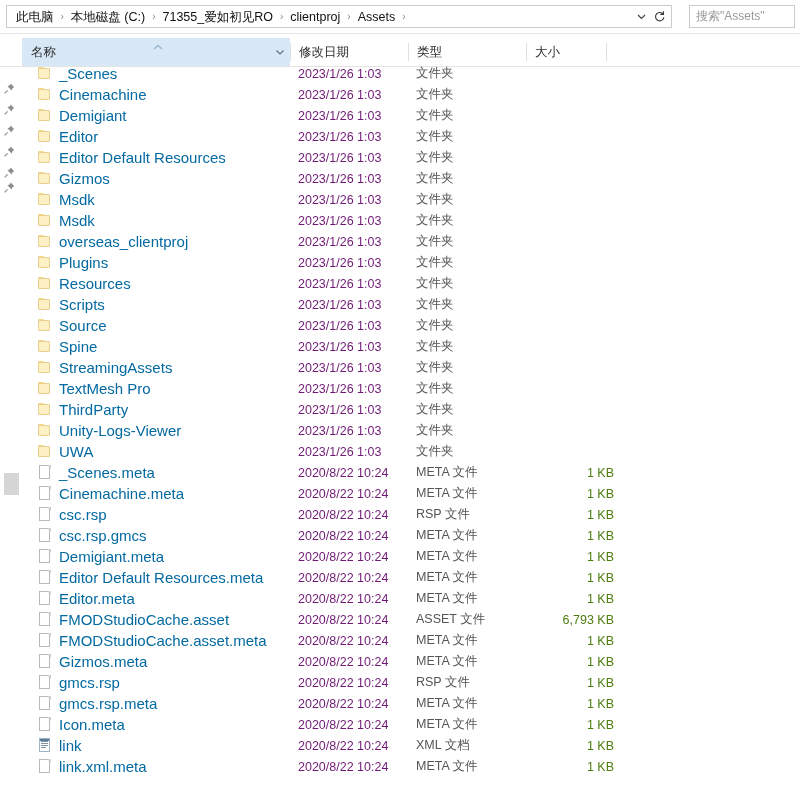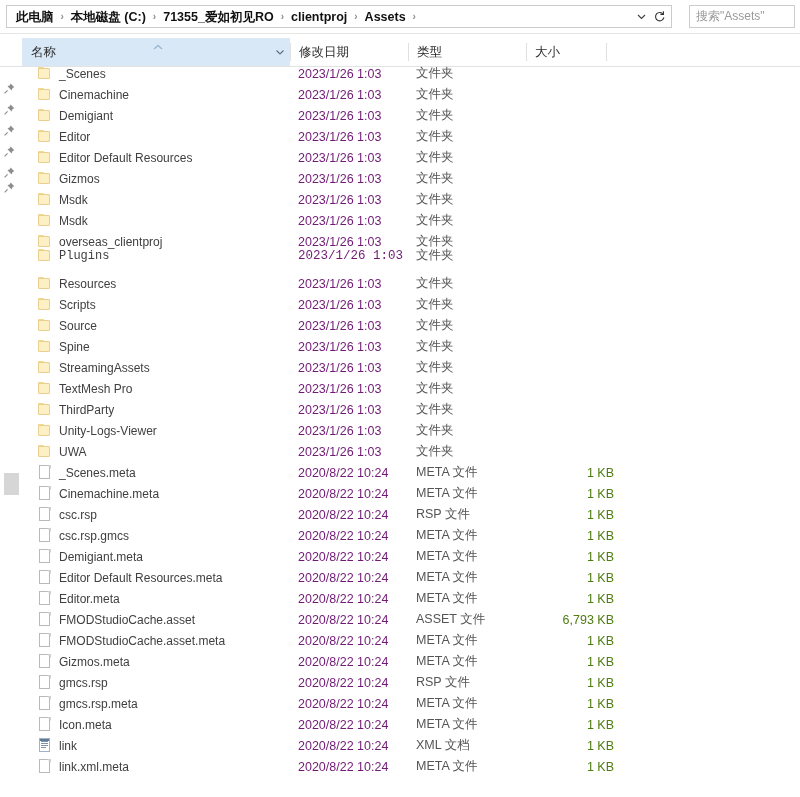--- a/index.html
+++ b/index.html
@@ -38,21 +38,20 @@
     align-items: center;
     box-sizing: border-box;
   }
   .crumbs {
     display: flex;
     align-items: center;
     padding-left: 6px;
     flex: 1;
     overflow: hidden;
     white-space: nowrap;
-    font-weight: bold;
   }
   .crumb {
     font-size: 12.5px;
     color: #111111;
     padding: 1px 3px;
     line-height: 16px;
   }
   .crumb-sep {
     color: #8a8a8a;
     font-size: 10px;
@@ -168,22 +167,22 @@
   .cell-icon {
     position: absolute;
     left: 15px; top: 2px;
     width: 17px; height: 17px;
   }
   .cell-name {
     position: absolute;
     left: 37px; top: 0;
     height: 21px;
     display: flex; align-items: center;
-    font-size: 12px;
-    color: #404040;
+    font-size: 15px;
+    color: #0369a1;
     white-space: nowrap;
   }
   .cell-date {
     position: absolute;
     left: 276px; top: 0;
     height: 21px;
     display: flex; align-items: center;
     font-size: 12.5px;
     color: #701a75;
     white-space: nowrap;
@@ -487,21 +486,21 @@
         <div class="ico-folder">
           <div class="tab"></div>
           <div class="body"></div>
         </div>
       </div>
       <div class="cell-name">overseas_clientproj</div>
       <div class="cell-date">2023/1/26 1:03</div>
       <div class="cell-type">文件夹</div>
       <div class="cell-size"></div>
     </div>
-    <div class="row" style="top: 182px; font-family: Liberation Mono, monospace;">
+    <div class="row" style="top: 189px;">
       <div class="cell-icon">
         <div class="ico-folder">
           <div class="tab"></div>
           <div class="body"></div>
         </div>
       </div>
       <div class="cell-name">Plugins</div>
       <div class="cell-date">2023/1/26 1:03</div>
       <div class="cell-type">文件夹</div>
       <div class="cell-size"></div>

